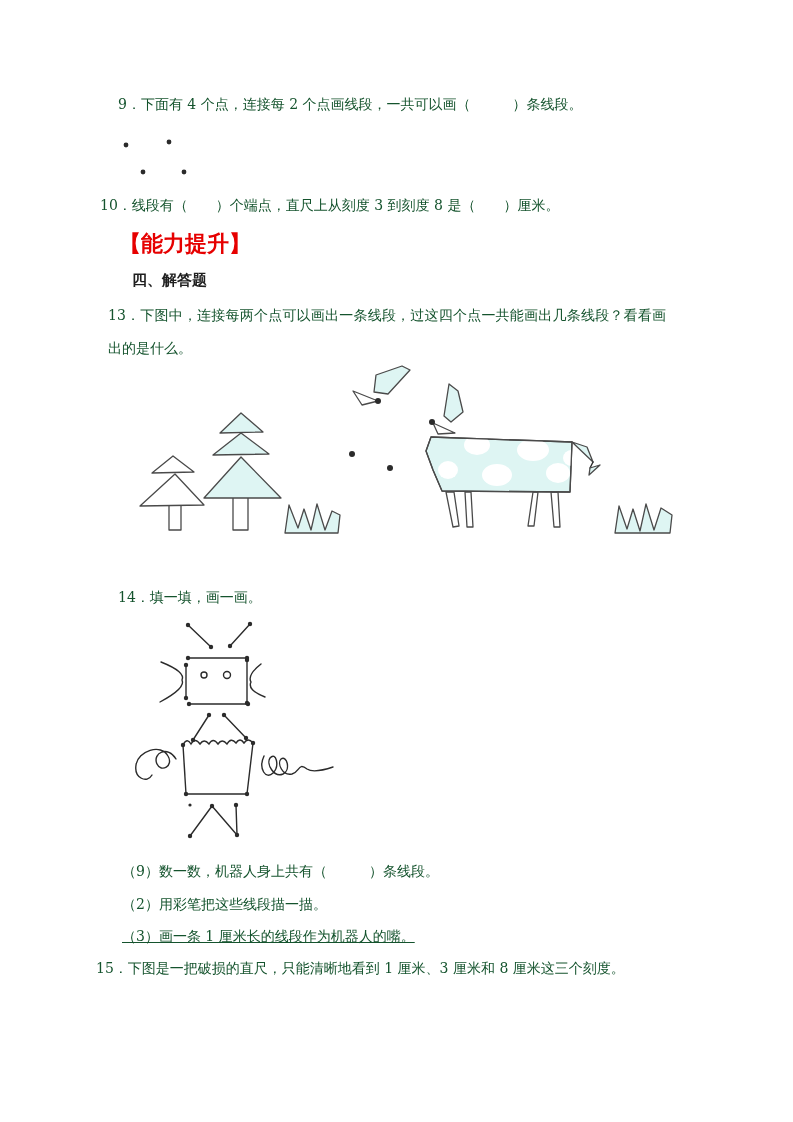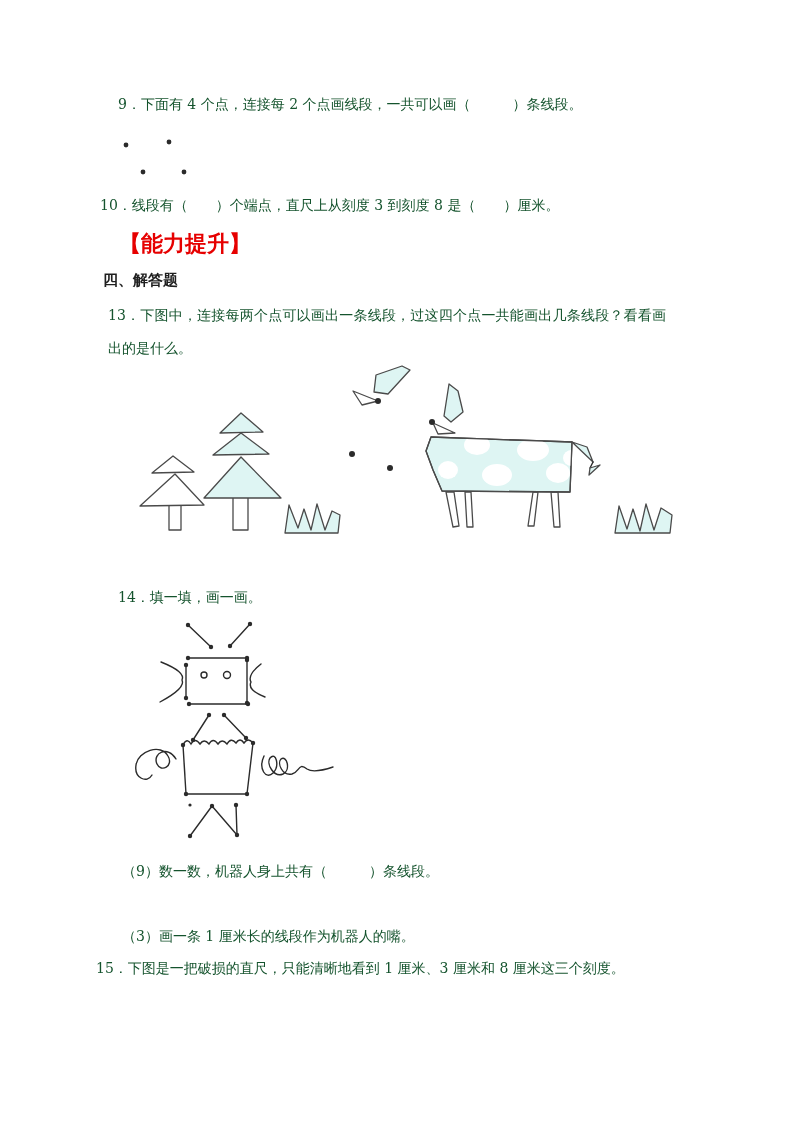--- a/index.html
+++ b/index.html
@@ -40,21 +40,21 @@
     <circle class="dot" cx="8" cy="12" r="2.4"></circle>
     <circle class="dot" cx="51" cy="9" r="2.4"></circle>
     <circle class="dot" cx="25" cy="39" r="2.4"></circle>
     <circle class="dot" cx="66" cy="39" r="2.4"></circle>
   </svg>
 
   <div class="txt" style="left:100px;top:196px;">10．线段有（　　）个端点，直尺上从刻度 3 到刻度 8 是（　　）厘米。</div>
 
   <div class="heading-red" style="left:119px;top:229px;">【能力提升】</div>
 
-  <div class="section-bold" style="left:103px;top:271px;">四、解答题</div>
+  <div class="section-bold" style="left:132px;top:271px;">四、解答题</div>
 
   <div class="txt wrap" style="left:108px;top:299px;width:558px;">13．下图中，连接每两个点可以画出一条线段，过这四个点一共能画出几条线段？看看画出的是什么。</div>
 
   <svg style="left:120px;top:362px;" width="560" height="185" viewBox="0 0 560 185">
 
     <g>
       <rect class="shape white-fill" x="49" y="143" width="12" height="25"></rect>
       <polygon class="shape white-fill" points="55,112 20,144 84,143"></polygon>
       <polygon class="shape white-fill" points="53,94 32,111 74,110"></polygon>
     </g>
@@ -173,17 +173,18 @@
         <circle class="dot" cx="117" cy="182" r="2.2"></circle>
       <circle class="dot" cx="82" cy="194" r="2.2"></circle>
         <circle class="dot" cx="60" cy="224" r="2.2"></circle>
       <circle class="dot" cx="107" cy="223" r="2.2"></circle>
         <circle class="dot" cx="106" cy="193" r="2.2"></circle>
       <circle class="dot" cx="60" cy="193" r="1.6"></circle>
     </g>
   </svg>
 
   <div class="txt" style="left:122px;top:862px;">（9）数一数，机器人身上共有（　　　）条线段。</div>
-  <div class="txt" style="left:122px;top:927px;">（3）画一条 1 厘米长的线段作为机器人的嘴。</div>
+  <div class="txt" style="left:122px;top:895px;">（2）用彩笔把这些线段描一描。</div>
+  <div class="txt" style="left:122px;top:927px;text-decoration:underline;">（3）画一条 1 厘米长的线段作为机器人的嘴。</div>
 
   <div class="txt" style="left:96px;top:959px;">15．下图是一把破损的直尺，只能清晰地看到 1 厘米、3 厘米和 8 厘米这三个刻度。</div>
 
 </div>
 
 </body></html>

